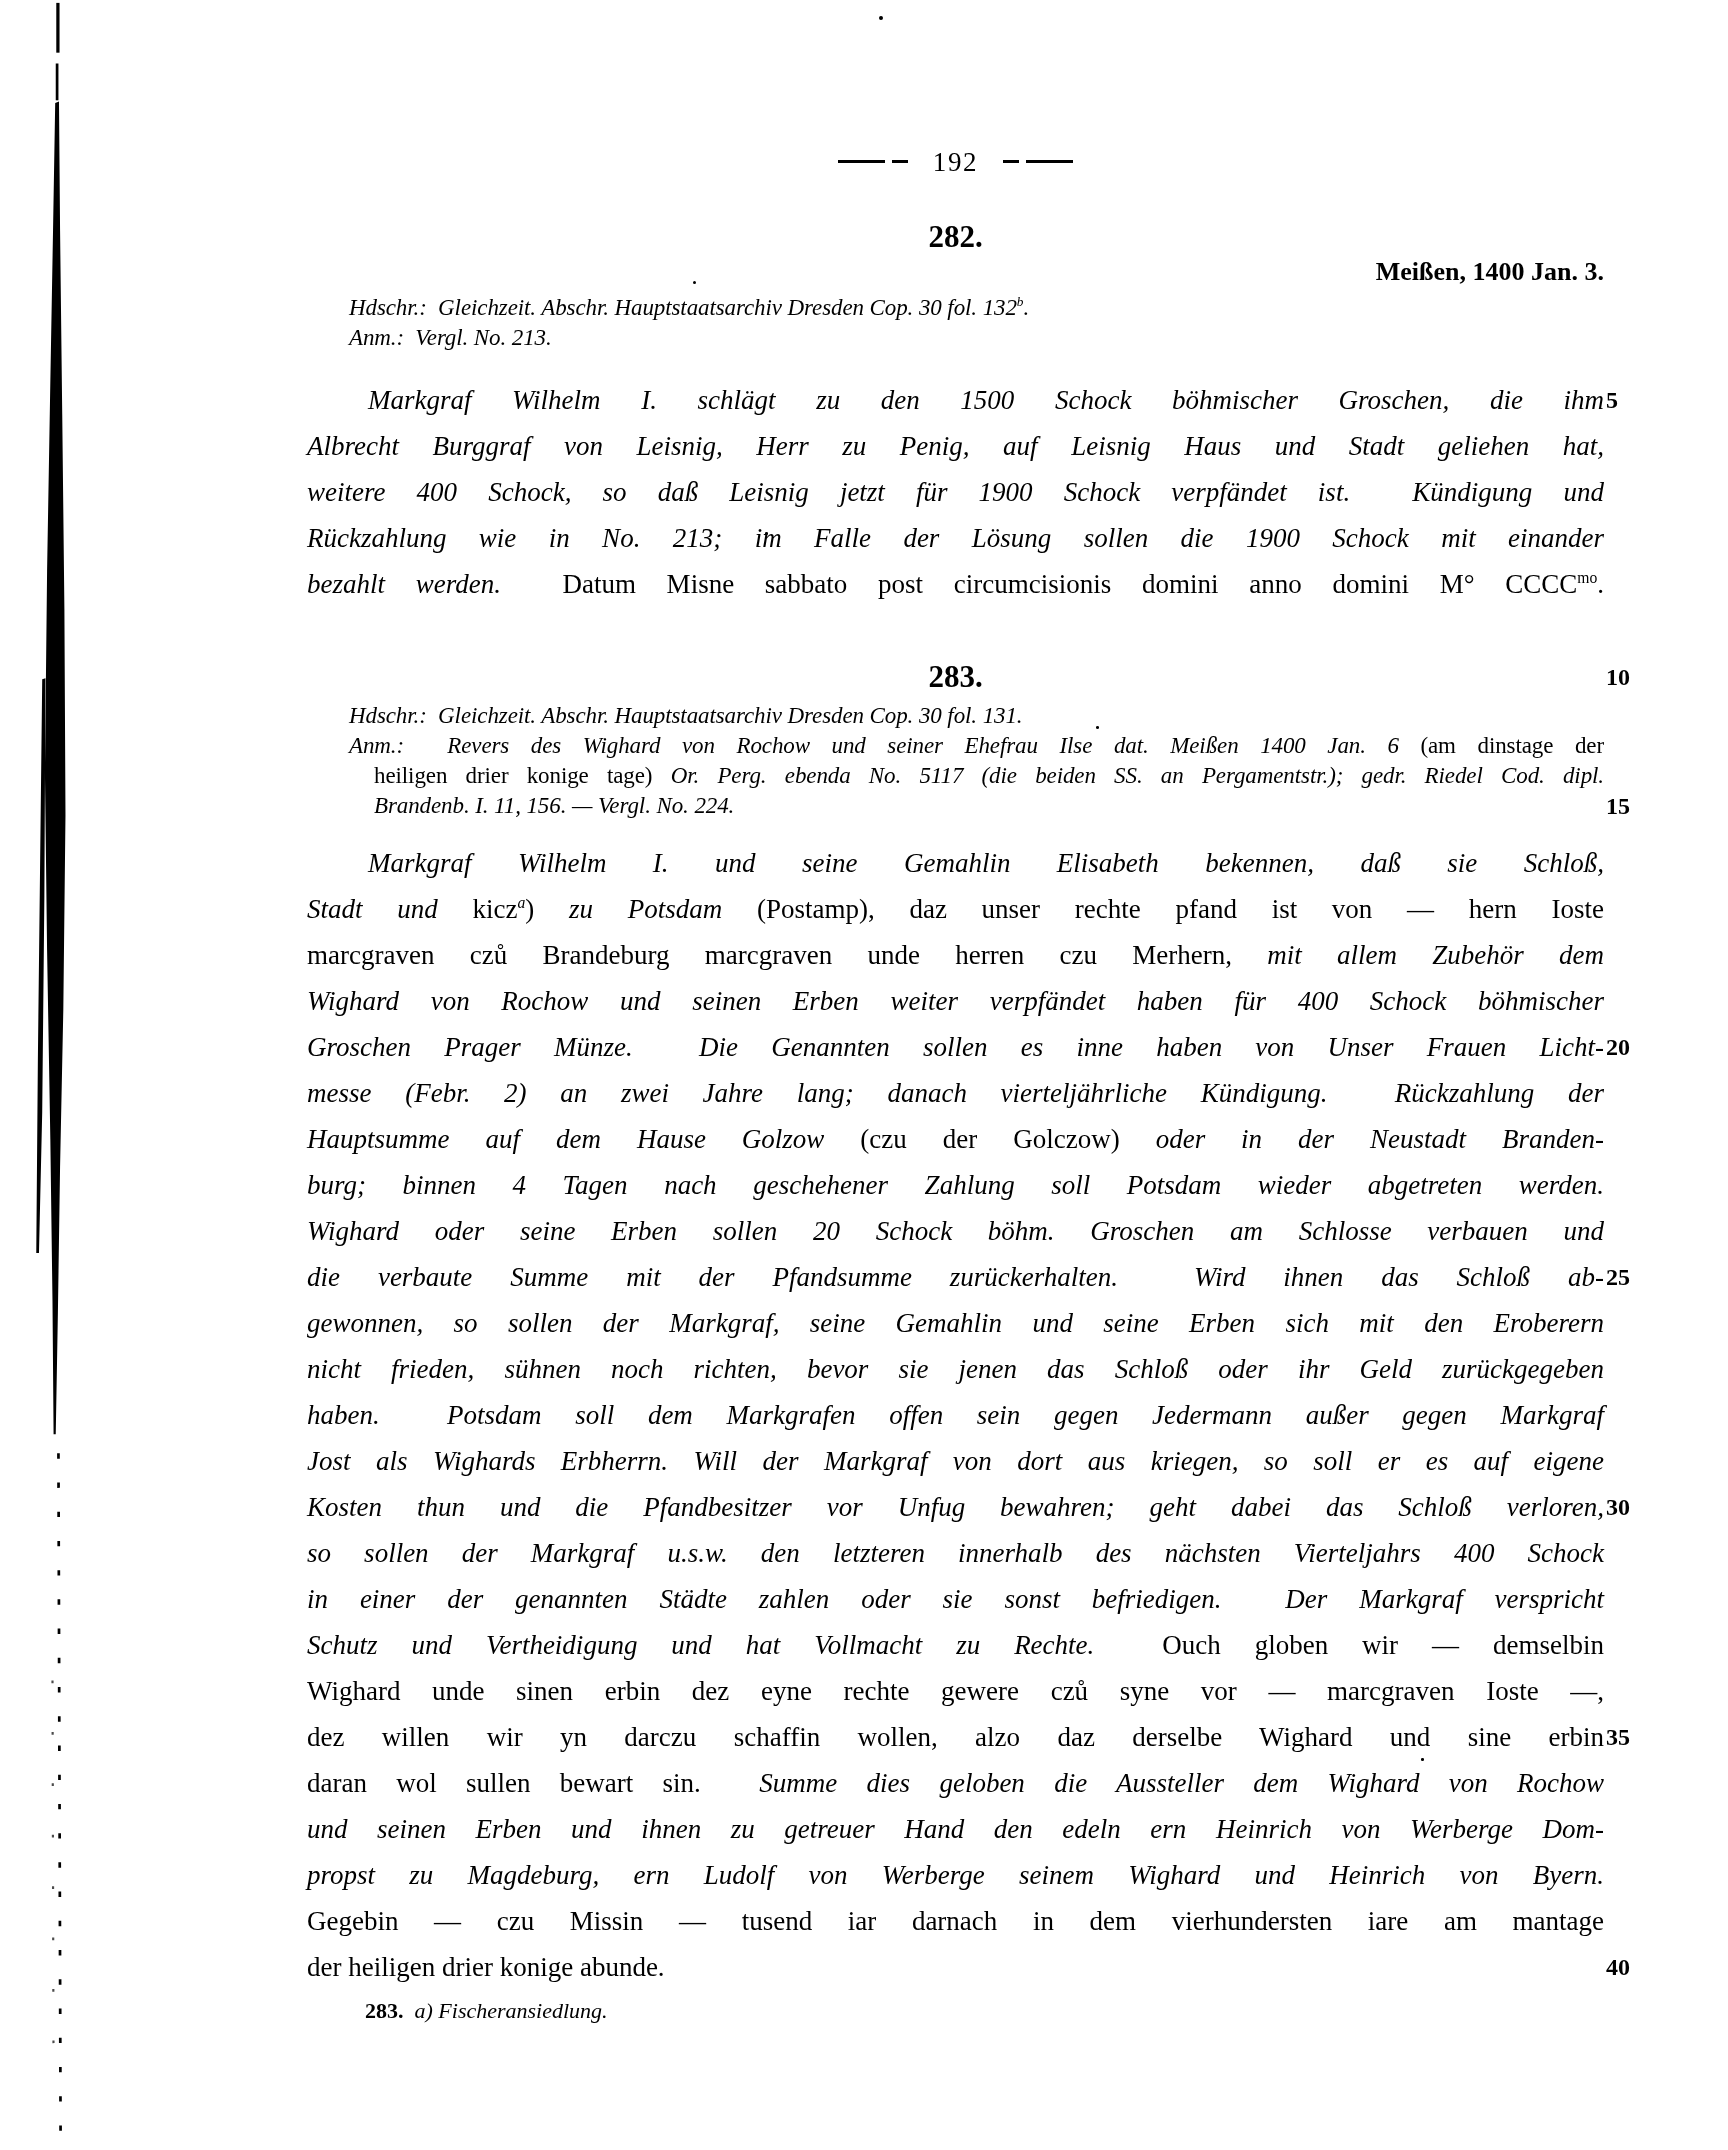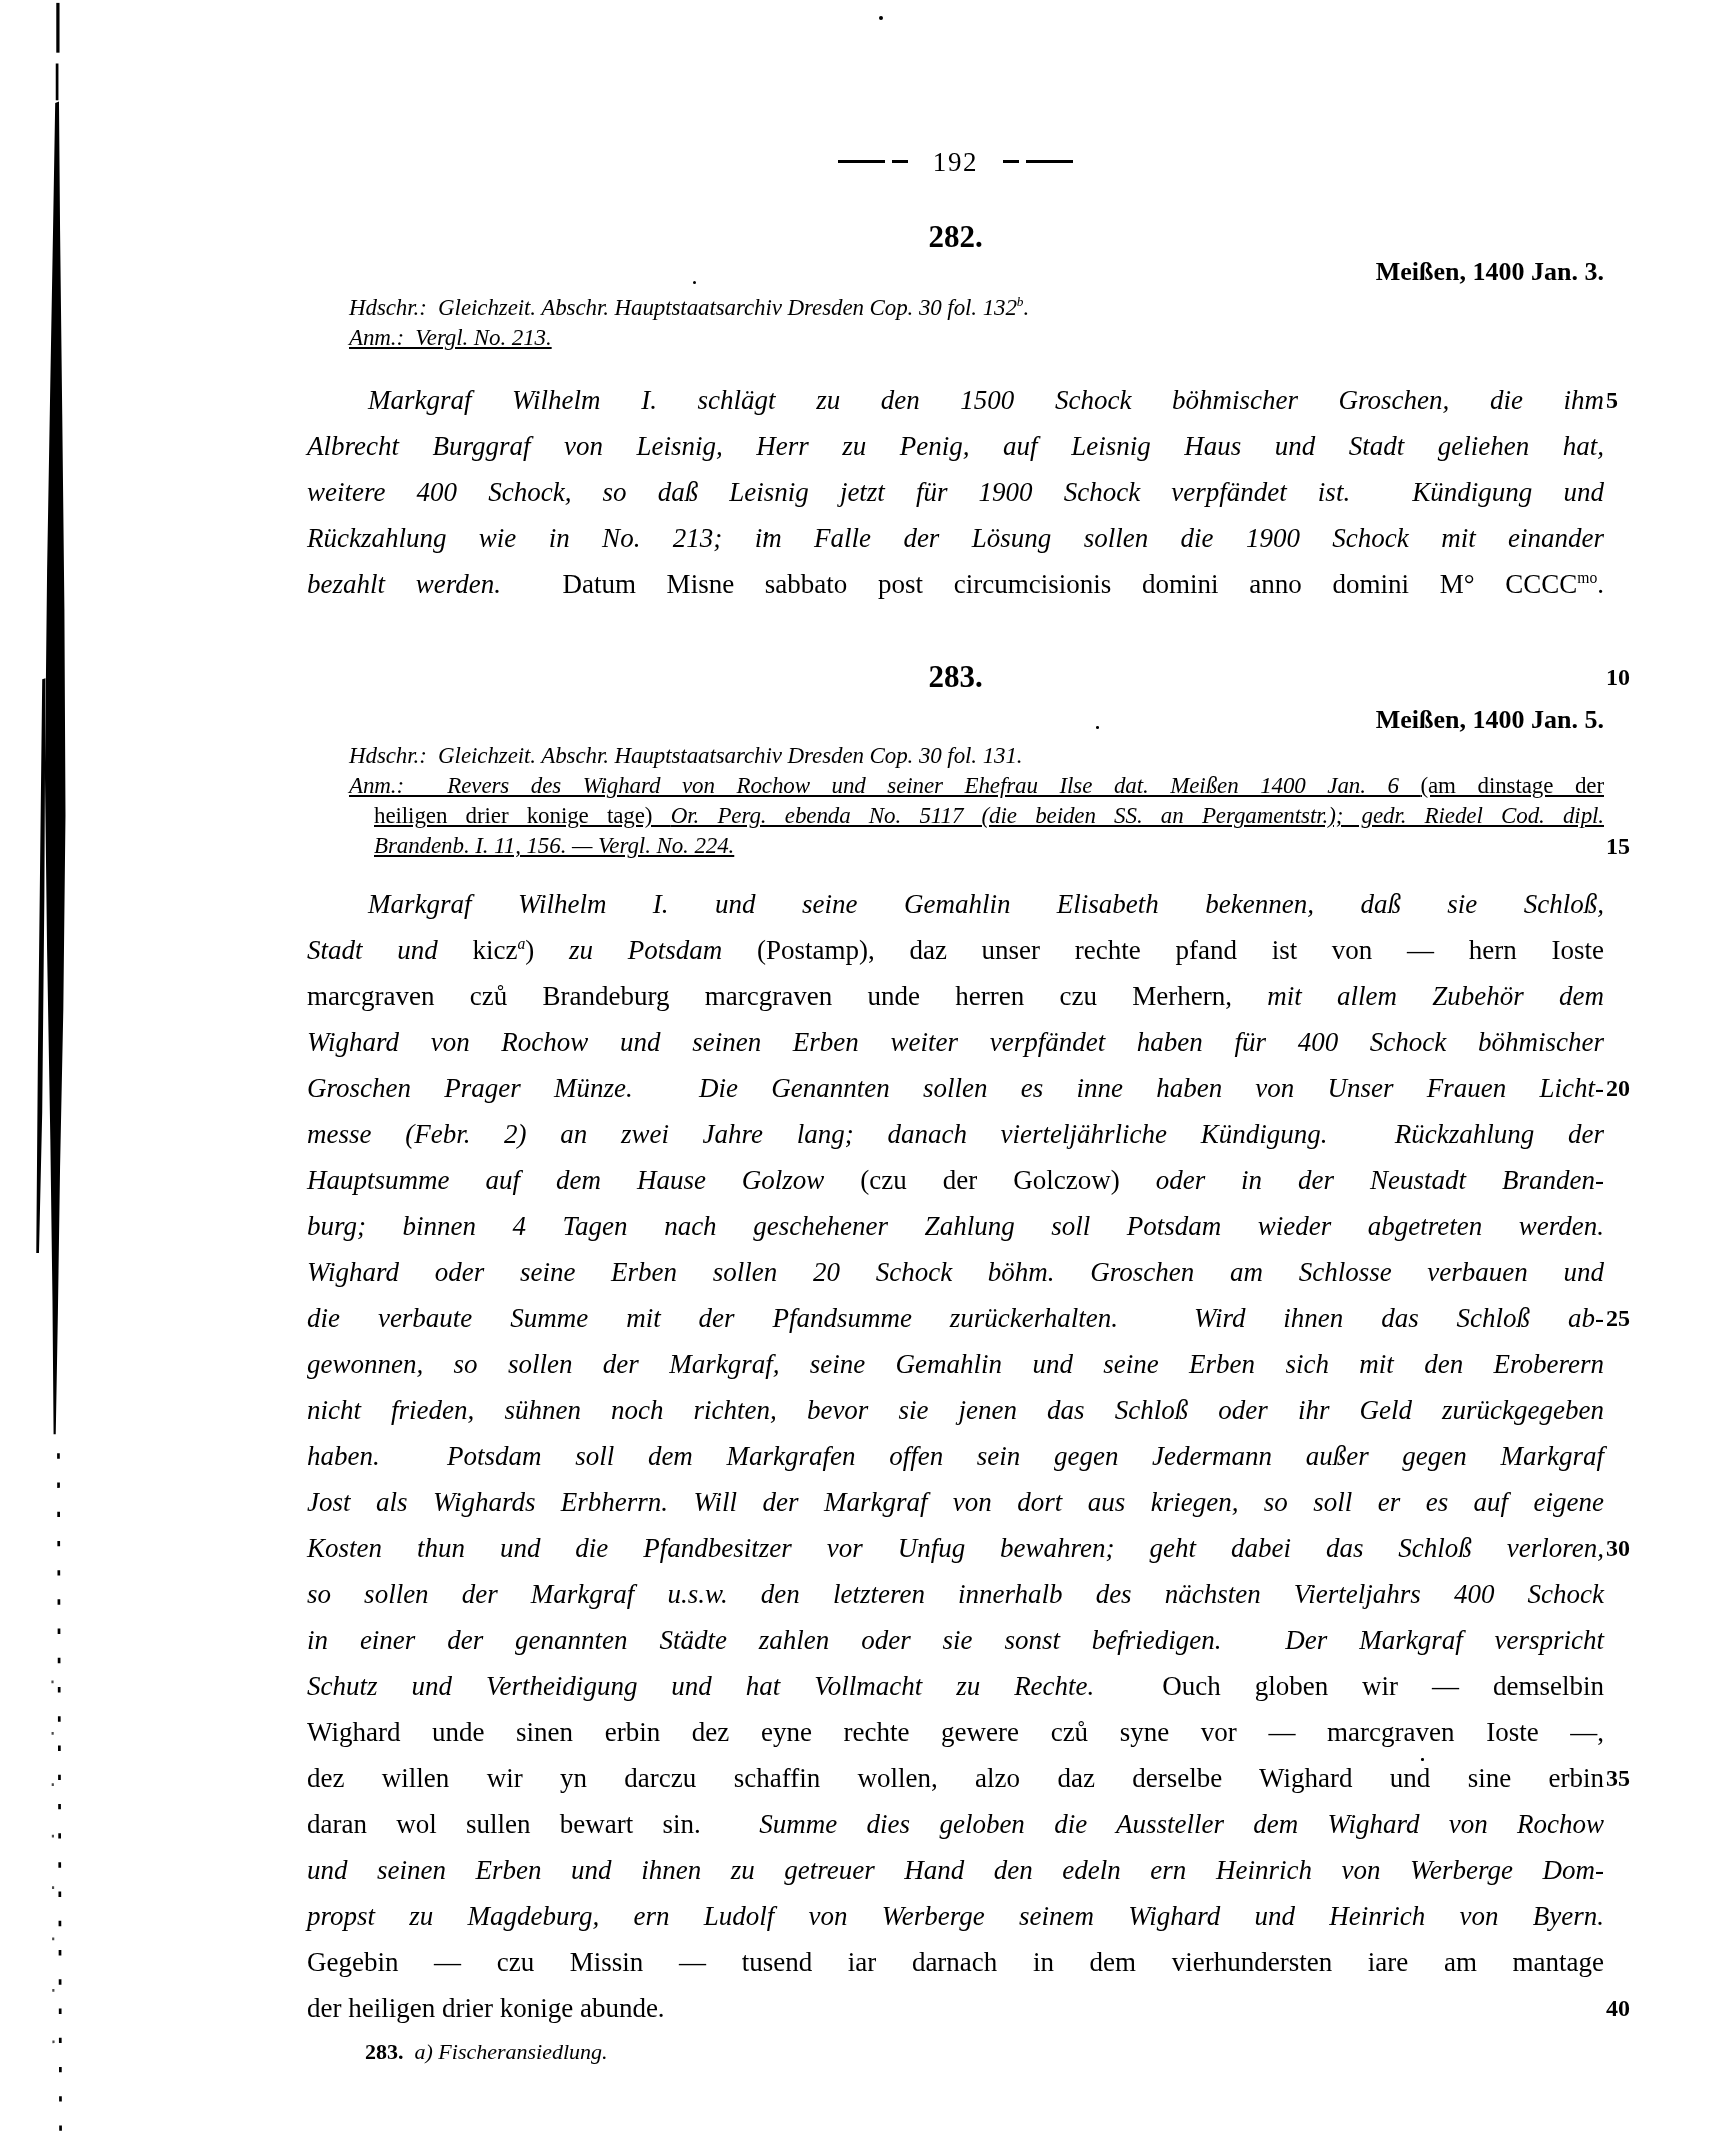--- a/index.html
+++ b/index.html
@@ -17,21 +17,21 @@
   
   .h-num{position:relative;margin-top:40px;text-align:center;
          font-size:31px;line-height:36px;font-weight:700;}
   .e283 .h-num{margin-top:52px;}
   .h-date{margin-top:0;text-align:right;font-size:26px;line-height:33px;font-weight:700;}
   .e283 .h-date{margin-top:7.6px;}
 
   
   .meta{margin-left:42px;font-size:23px;letter-spacing:-0.1px;}
   .meta{margin-top:5.4px;}
-  .meta.anm{margin-top:0;text-decoration:underline;}
+  .meta.anm{margin-top:0;}
   .ml{position:relative;line-height:30px;}
   .ml.cont{margin-left:25px;}
   .ml.j{text-align:justify;text-align-last:justify;}
 
   
   .body{margin-top:24px;}
   .e283 .body{margin-top:19.5px;}
   .bl{position:relative;font-size:27px;line-height:46px;
       text-align:justify;text-align-last:justify;}
   .bl.ind{text-indent:61px;}
@@ -107,21 +107,20 @@
           <div class="bl"><span class="it">Rückzahlung wie in No. 213; im Falle der Lösung sollen die 1900 Schock mit einander</span></div>
           <div class="bl"><span class="it">bezahlt werden.&nbsp; </span><span class="ro">Datum Misne sabbato post circumcisionis domini anno domini M° CCCC</span><span class="sb ro">mo</span><span class="ro">.</span></div>
         </div>
     </section>
 
     <section class="entry e283">
       <div class="h-num">
         <span>283.</span>
         <span class="mnum">10</span>
       </div>
-      <div class="h-date">Meißen, 1400 Jan. 5.</div>
       <div class="meta">
           <div class="ml"><span class="it">Hdschr.:&nbsp; Gleichzeit. Abschr. Hauptstaatsarchiv Dresden Cop. 30 fol. 131.</span></div>
         </div>
       <div class="meta anm">
           <div class="ml j"><span class="it">Anm.:&nbsp; Revers des Wighard von Rochow und seiner Ehefrau Ilse dat. Meißen 1400 Jan. 6 </span><span class="ro">(am dinstage der</span></div>
           <div class="ml j cont"><span class="ro">heiligen drier konige tage) </span><span class="it">Or. Perg. ebenda No. 5117 (die beiden SS. an Pergamentstr.); gedr. Riedel Cod. dipl.</span></div>
           <div class="ml cont"><span class="it">Brandenb. I. 11, 156. — Vergl. No. 224.</span><span class="mnum">15</span></div>
         </div>
       <div class="body">
           <div class="bl ind"><span class="it">Markgraf Wilhelm I. und seine Gemahlin Elisabeth bekennen, daß sie Schloß,</span></div>

